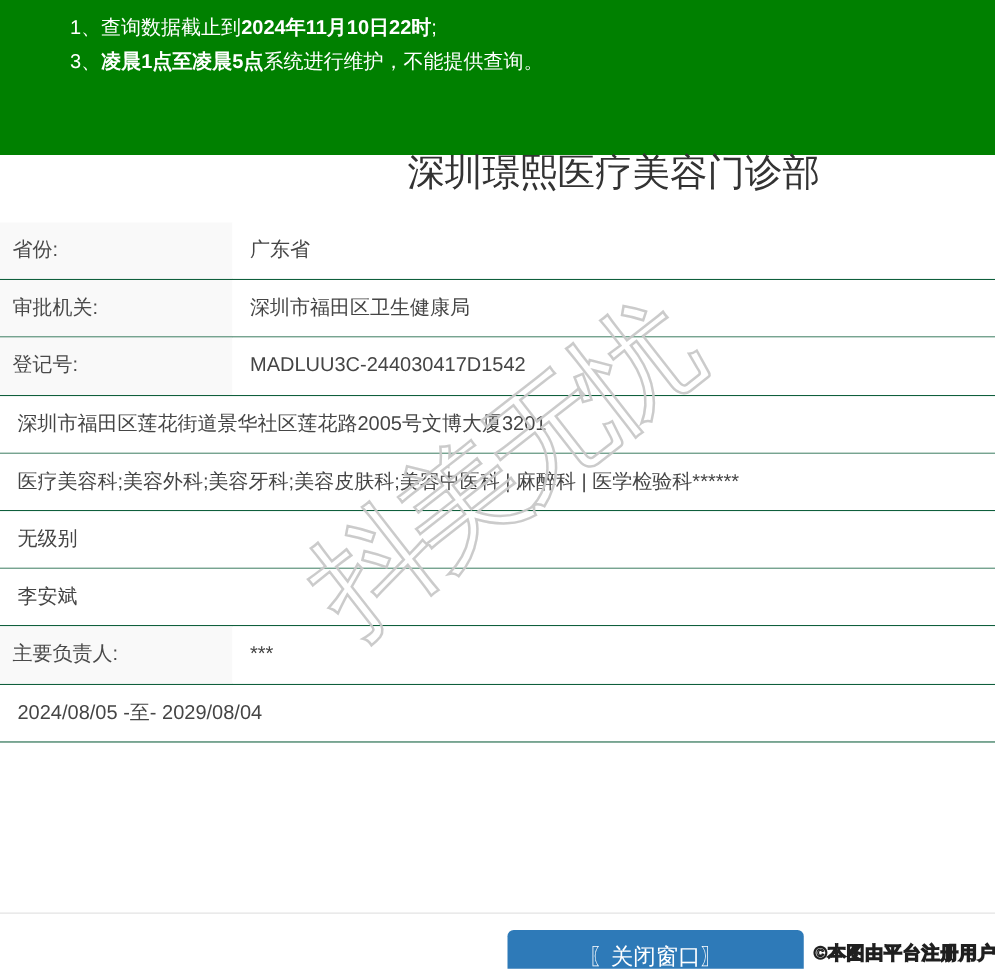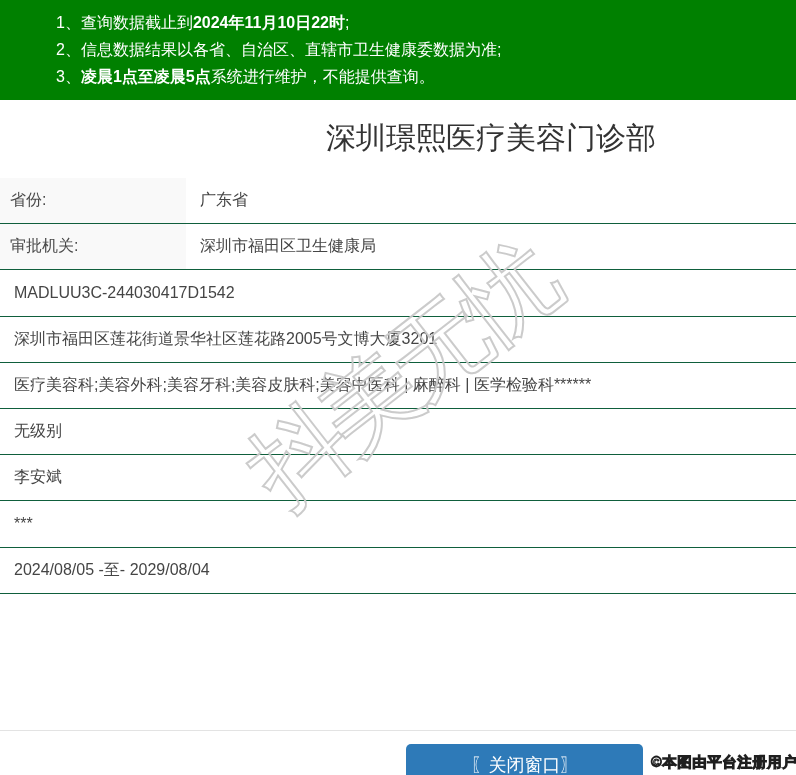--- a/index.html
+++ b/index.html
@@ -7,21 +7,21 @@
     --divider-green:#0f5f3c;
     --label-bg:#f9f9f9;
     --text-main:#4a4a4a;
     --button-blue:#2e7ab8;
   }
   *{margin:0;padding:0;box-sizing:border-box;}
   html,body{width:796px;height:775px;overflow:hidden;background:#fff;position:relative;
     font-family:"Liberation Sans","DejaVu Sans",sans-serif;}
 
   
-  .notice{position:absolute;top:0;left:0;width:100%;height:100px;background:var(--green-banner);
+  .notice{position:absolute;top:0;left:0;width:100%;height:124px;background:var(--green-banner);
     color:#fff;padding:9px 0 0 56px;}
   .notice-line{font-size:16px;line-height:27px;white-space:nowrap;}
   .notice-line b{font-weight:bold;}
 
   
   .container{position:absolute;top:96px;left:0;width:982px;height:679px;}
 
   .title{position:absolute;top:22px;left:0;width:100%;text-align:center;
     font-size:30px;font-weight:400;color:#333;letter-spacing:0px;white-space:nowrap;}
 
@@ -44,52 +44,53 @@
     font-family:"Liberation Sans","DejaVu Sans",sans-serif;}
 
   .copyright{position:absolute;left:651px;top:753px;font-size:14.5px;font-weight:bold;
     color:#fff;-webkit-text-stroke:1px #1f1f1f;letter-spacing:.5px;white-space:nowrap;z-index:8;}
 </style>
 </head>
 <body>
 
 <div class="notice">
   <div class="notice-line"><span>1、查询数据截止到</span><b>2024年11月10日22时</b><span>;</span></div>
-  <div class="notice-line"><span>2、信息数据结果以各省、自治区、直辖市卫生健康委数据为准;</span><b></b><span></span></div>
   <div class="notice-line"><span>3、</span><b>凌晨1点至凌晨5点</b><span>系统进行维护，不能提供查询。</span></div>
 </div>
 
 <div class="container">
   <h1 class="title">深圳璟熙医疗美容门诊部</h1>
 
   <div class="info-table">
     <div class="row">
       <div class="cell label">省份:</div>
       <div class="cell value">广东省</div>
     </div>
     <div class="row">
       <div class="cell label">审批机关:</div>
       <div class="cell value">深圳市福田区卫生健康局</div>
     </div>
     <div class="row">
+      <div class="cell label">登记号:</div>
       <div class="cell value">MADLUU3C-244030417D1542</div>
     </div>
     <div class="row">
       <div class="cell value">深圳市福田区莲花街道景华社区莲花路2005号文博大厦3201</div>
     </div>
     <div class="row">
       <div class="cell value">医疗美容科;美容外科;美容牙科;美容皮肤科;美容中医科 | 麻醉科 | 医学检验科******</div>
     </div>
     <div class="row">
       <div class="cell value">无级别</div>
     </div>
     <div class="row">
       <div class="cell value">李安斌</div>
     </div>
     <div class="row">
+      <div class="cell label">主要负责人:</div>
       <div class="cell value">***</div>
     </div>
     <div class="row">
       <div class="cell value">2024/08/05 -至- 2029/08/04</div>
     </div>
   </div>
 </div>
 
 <div class="watermark">抖美无忧</div>
 

